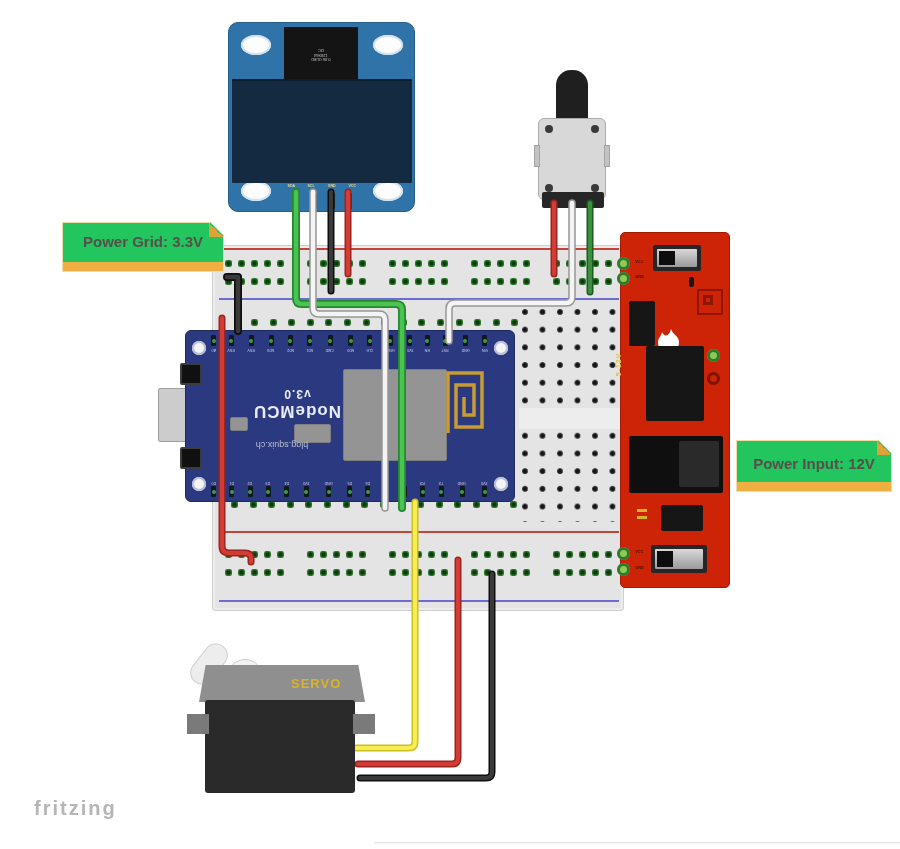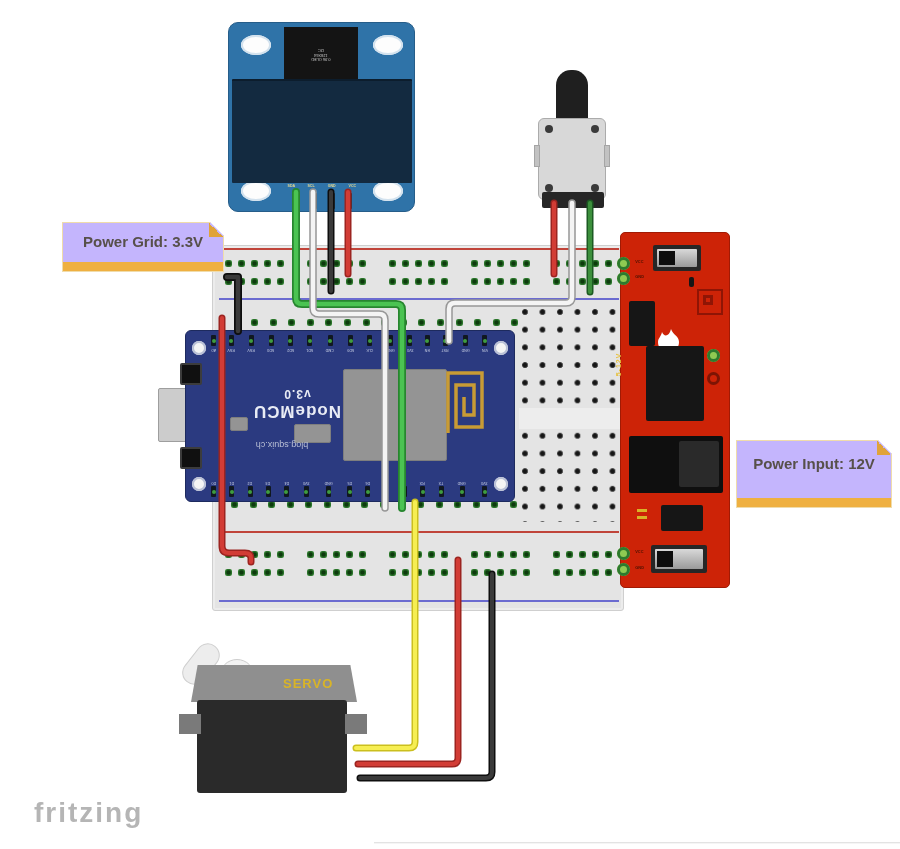--- a/index.html
+++ b/index.html
@@ -83,44 +83,44 @@
   .slideswitch .sw-in{position:absolute;left:4px;top:4px;right:4px;bottom:4px;
         background:linear-gradient(#d9d9d9,#9a9a9a);border-radius:1px}
   .slideswitch .sw-knob{position:absolute;left:6px;top:6px;width:16px;bottom:6px;background:#0d0d0d}
   .blackpart{position:absolute;background:#161616;border-radius:2px}
   #pb-sidetext{position:absolute;left:-14px;top:128px;transform:rotate(-90deg);
                font-size:7px;color:#e6c03c;font-weight:bold;letter-spacing:1px}
   .redsq{position:absolute;border:2px solid #8f1505}
   .ymark{position:absolute;width:10px;height:3px;background:#d8b428}
 
   
-  #servo{left:177px;top:645px;width:200px;height:152px}
+  #servo{left:185px;top:645px;width:200px;height:152px}
   #servo-horn-arm{position:absolute;left:12px;top:-4px;width:24px;height:46px;background:#ededed;
                   border:1px solid #cfcfcf;border-radius:12px;transform:rotate(38deg)}
   #servo-horn-hub{position:absolute;left:42px;top:14px;width:36px;height:36px;border-radius:50%;
                   background:#f2f2f2;border:1px solid #cdcdcd}
   #servo-horn-center{position:absolute;left:52px;top:27px;width:17px;height:12px;border-radius:50%;background:#8a8a8a}
   #servo-top{position:absolute;left:14px;top:20px;width:166px;height:37px;background:#8f8f8f;
              clip-path:polygon(4% 0,96% 0,100% 100%,0 100%);display:flex;align-items:center}
   #servo-label{margin-left:92px;color:#d8b428;font-weight:bold;font-size:13px;letter-spacing:1px}
   #servo-body{position:absolute;left:20px;top:55px;width:150px;height:93px;background:#2a2a2a;border-radius:3px}
   .servo-tab{position:absolute;top:69px;width:22px;height:20px;background:#7a7a7a}
 
   
-  .note{position:absolute;background:#c4b5fd;border:1px solid #f0dcab;
+  .note{position:absolute;background:#22c55e;border:1px solid #f0dcab;
         box-shadow:1px 2px 4px rgba(0,0,0,.18);
         clip-path:polygon(0 0,calc(100% - 14px) 0,100% 14px,100% 100%,0 100%)}
   .note::before{content:"";position:absolute;left:0;right:0;bottom:0;height:9px;background:#efb041}
   .note::after{content:"";position:absolute;top:0;right:0;width:14px;height:14px;
                background:linear-gradient(225deg,transparent 50%,#e0a339 50%)}
   .note-text{position:absolute;left:0;right:0;top:10px;text-align:center;
              font-size:15px;font-weight:bold;color:#57504a}
 
   
-  #watermark{left:34px;top:797px;font-size:28px;font-weight:bold;color:#b5b5b5;letter-spacing:2px}
+  #watermark{left:34px;top:797px;font-size:20px;font-weight:bold;color:#b5b5b5;letter-spacing:2px}
   #bottom-line{left:374px;top:842px;width:526px;height:2px;background:#e3e3e3;border-bottom:1px solid #f5f5f5}
   svg#wires{position:absolute;left:0;top:0;pointer-events:none}
 </style>
 </head>
 <body>
 
 <div id="canvas">
 
   <div class="abs" id="breadboard">
     <div class="rail-line rail-red" style="top:2px"></div>
@@ -560,19 +560,19 @@
       <span id="servo-label">SERVO</span>
     </div>
     <div id="servo-body"></div>
     <div class="servo-tab" style="left:2px"></div>
     <div class="servo-tab" style="left:168px"></div>
   </div>
 
   <div class="note" style="left:62px;top:222px;width:162px;height:50px">
     <div class="note-text">Power Grid: 3.3V</div>
   </div>
-  <div class="note" style="left:736px;top:440px;width:156px;height:68px">
+  <div class="note" style="left:736px;top:440px;width:156px;height:52px">
     <div class="note-text" style="top:14px">Power Input: 12V</div>
   </div>
 
   <div class="abs" id="watermark">fritzing</div>
   <div class="abs" id="bottom-line"></div>
 </div>
 
 </body></html>

